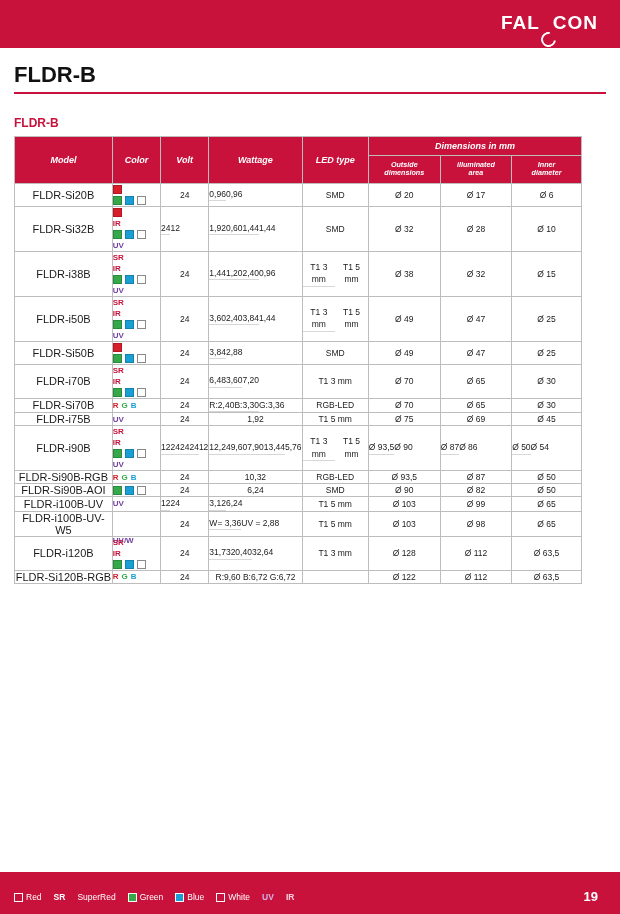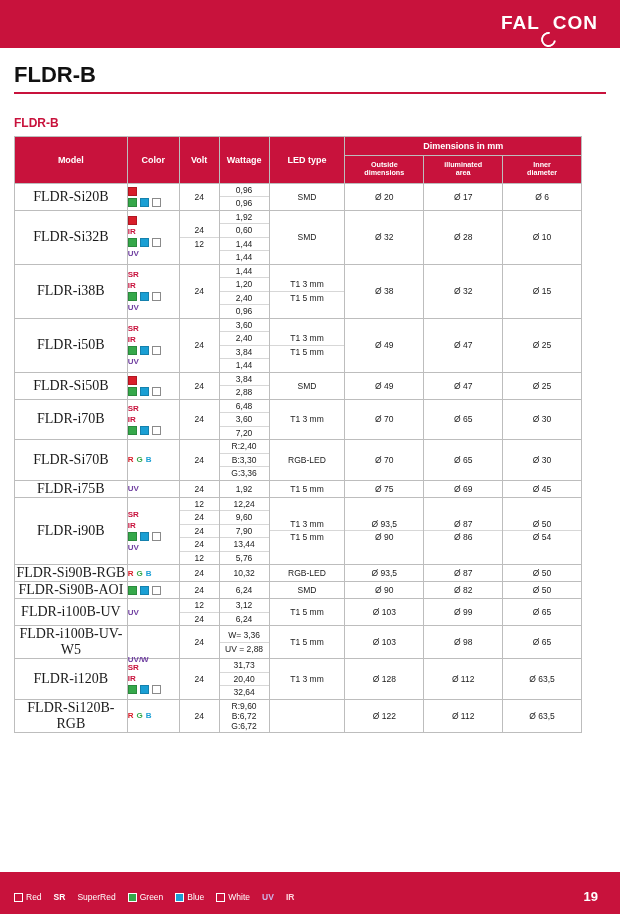--- a/index.html
+++ b/index.html
@@ -74,32 +74,32 @@
     text-align: center;
     vertical-align: middle;
   }
   thead th {
     background: #c8123c;
     color: #ffffff;
     font-size: 9px;
     font-weight: bold;
     border: 1px solid #c8123c;
     padding: 6px 2px;
+    font-style: italic;
   }
   thead th.sub {
     font-size: 7.2px;
     padding: 5px 2px;
     line-height: 1.15;
   }
   thead th.dim-group { padding: 4px 2px; }
   td.model {
     text-align: left;
     padding: 4px 6px;
-    font-size: 14px;
-    font-family: Liberation Serif, serif;
+    font-size: 11px;
   }
   .w-model  { width: 113px; }
   .w-color  { width: 52px; }
   .w-volt   { width: 40px; margin-left: 13px; }
   .w-watt   { width: 50px; }
   .w-led    { width: 76px; }
   .w-out    { width: 79px; }
   .w-illum  { width: 79px; }
   .w-inner  { width: 79px; }
 
@@ -129,21 +129,21 @@
   }
   .lbl.sr  { color: #c8123c; }
   .lbl.ir  { color: #c8123c; }
   .lbl.uv  { color: #6f3fa0; }
   .lbl.rgb-r { color: #d81e2a; }
   .lbl.rgb-g { color: #35a84a; }
   .lbl.rgb-b { color: #1a9fd4; }
   .lbl.uvw { color: #6f3fa0; margin-top: 34px; }
 
   
-  .stack { display: flex; flex-direction: column; }
+  .stack { display: flex; flex-direction: row; }
   .stack > div {
     border-bottom: 1px solid #d7d7d7;
     line-height: 12.5px;
     font-size: 8.5px;
   }
   .stack > div:last-child { border-bottom: none; }
 
   .splitcell { padding: 0; }
 
   

